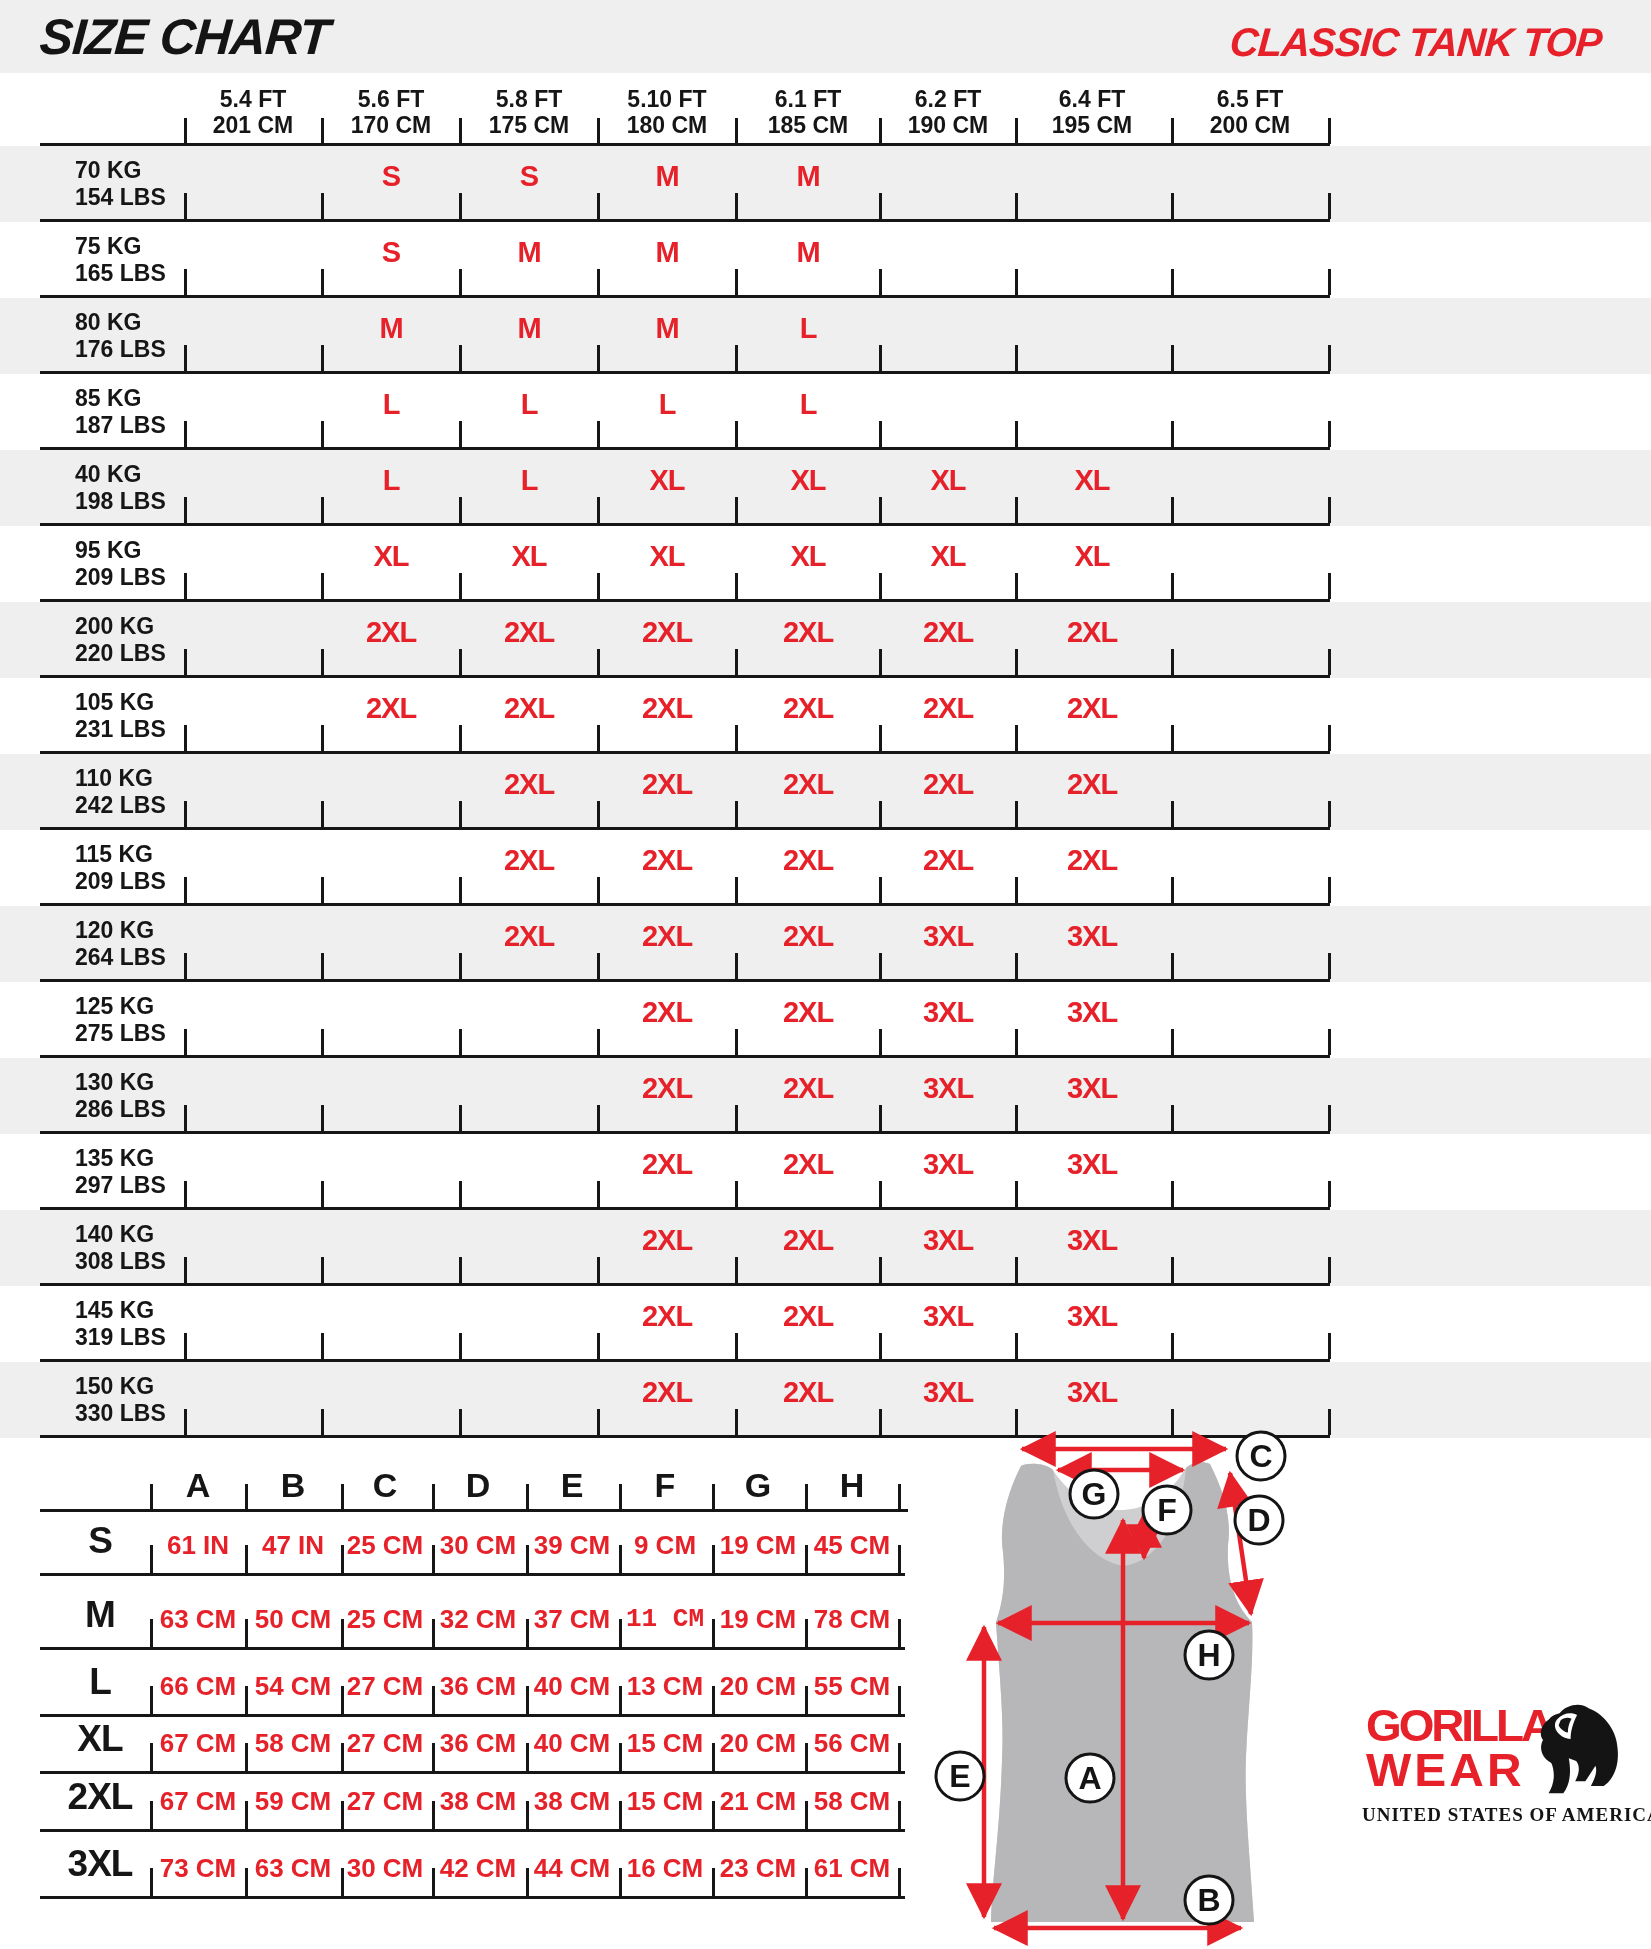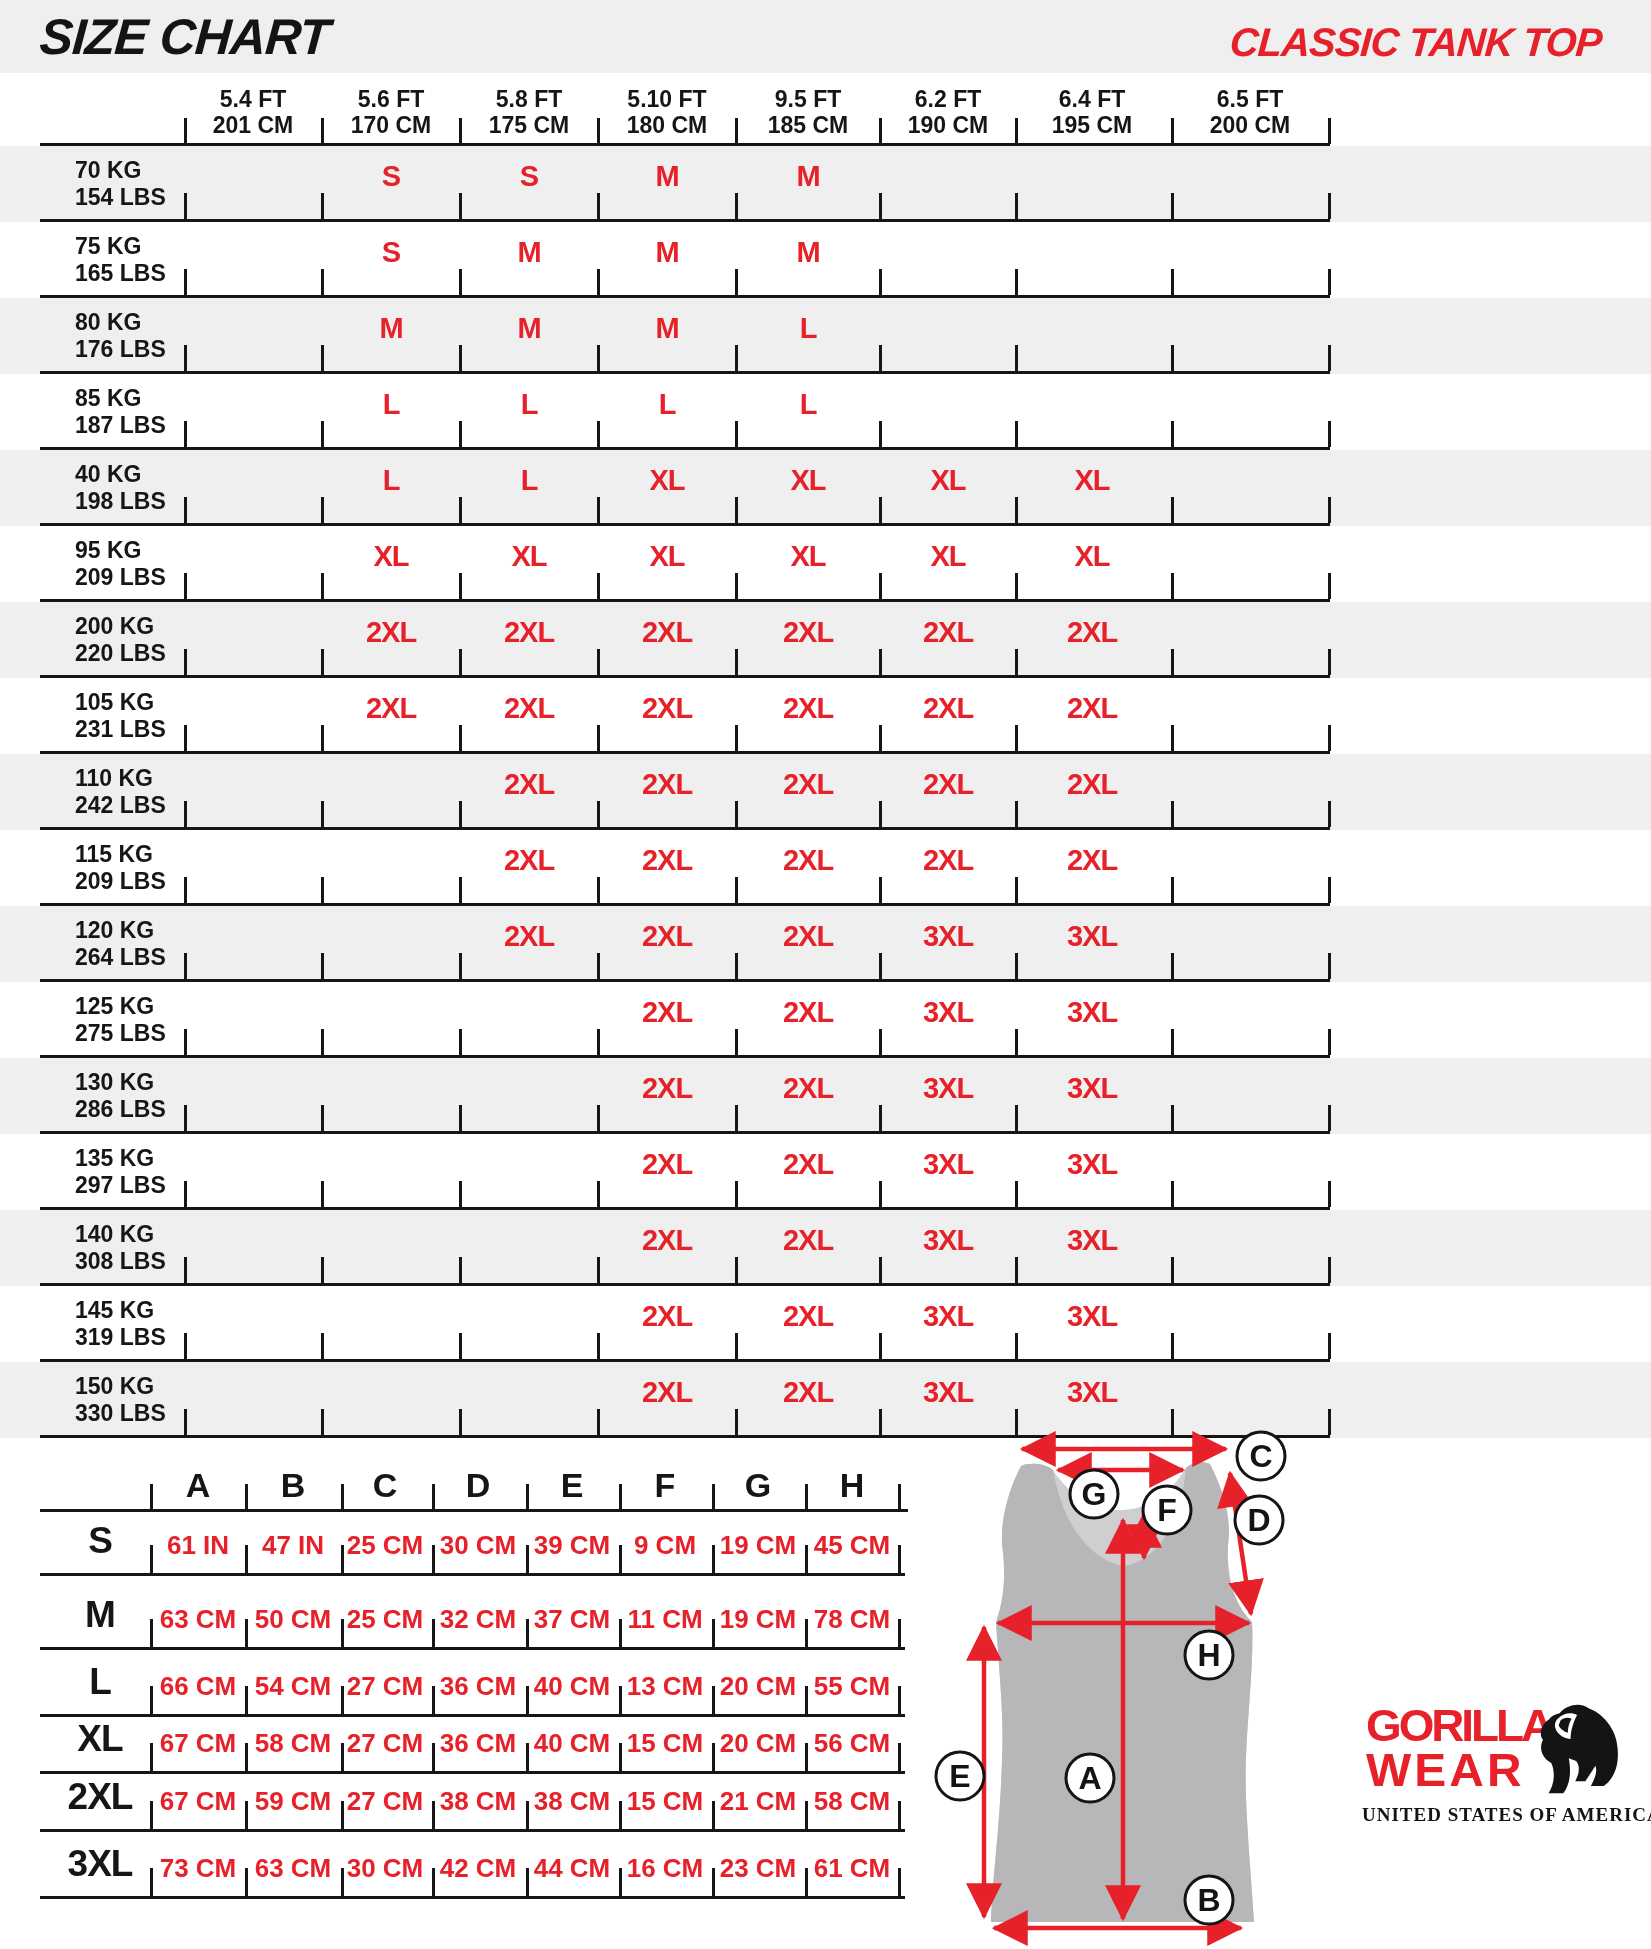--- a/index.html
+++ b/index.html
@@ -56,21 +56,21 @@
       </div>
       <div class="hcol" style="left: 464px; top: 86px; position: absolute;">
         <div>5.8 FT</div>
         <div>175 CM</div>
       </div>
       <div class="hcol" style="left: 602px; top: 86px; position: absolute;">
         <div>5.10 FT</div>
         <div>180 CM</div>
       </div>
       <div class="hcol" style="left: 743px; top: 86px; position: absolute;">
-        <div>9.5 FT</div>
+        <div>6.1 FT</div>
         <div>185 CM</div>
       </div>
       <div class="hcol" style="left: 883px; top: 86px; position: absolute;">
         <div>6.2 FT</div>
         <div>190 CM</div>
       </div>
       <div class="hcol" style="left: 1027px; top: 86px; position: absolute;">
         <div>6.4 FT</div>
         <div>195 CM</div>
       </div>
@@ -454,21 +454,21 @@
       <div class="tick" style="left: 712px; top: 1545px; height: 28px;"></div>
       <div class="tick" style="left: 805px; top: 1545px; height: 28px;"></div>
       <div class="tick" style="left: 898px; top: 1545px; height: 28px;"></div>
       <div class="hline" style="left: 40px; top: 1573px; width: 865px;"></div>
       <div class="mrowlabel" style="left: 40px; top: 1594px;">M</div>
       <div class="mval" style="left: 143px; top: 1604px;">63 CM</div>
       <div class="mval" style="left: 238px; top: 1604px;">50 CM</div>
       <div class="mval" style="left: 330px; top: 1604px;">25 CM</div>
       <div class="mval" style="left: 423px; top: 1604px;">32 CM</div>
       <div class="mval" style="left: 517px; top: 1604px;">37 CM</div>
-      <div class="mval" style="left: 610px; top: 1604px;">11 CM</div>
+      <div class="mval" style="left: 610px; top: 1604px; font-family: Liberation Mono, monospace;">11 CM</div>
       <div class="mval" style="left: 703px; top: 1604px;">19 CM</div>
       <div class="mval" style="left: 797px; top: 1604px;">78 CM</div>
       <div class="tick" style="left: 150px; top: 1619px; height: 28px;"></div>
       <div class="tick" style="left: 245px; top: 1619px; height: 28px;"></div>
       <div class="tick" style="left: 341px; top: 1619px; height: 28px;"></div>
       <div class="tick" style="left: 432px; top: 1619px; height: 28px;"></div>
       <div class="tick" style="left: 526px; top: 1619px; height: 28px;"></div>
       <div class="tick" style="left: 619px; top: 1619px; height: 28px;"></div>
       <div class="tick" style="left: 712px; top: 1619px; height: 28px;"></div>
       <div class="tick" style="left: 805px; top: 1619px; height: 28px;"></div>

